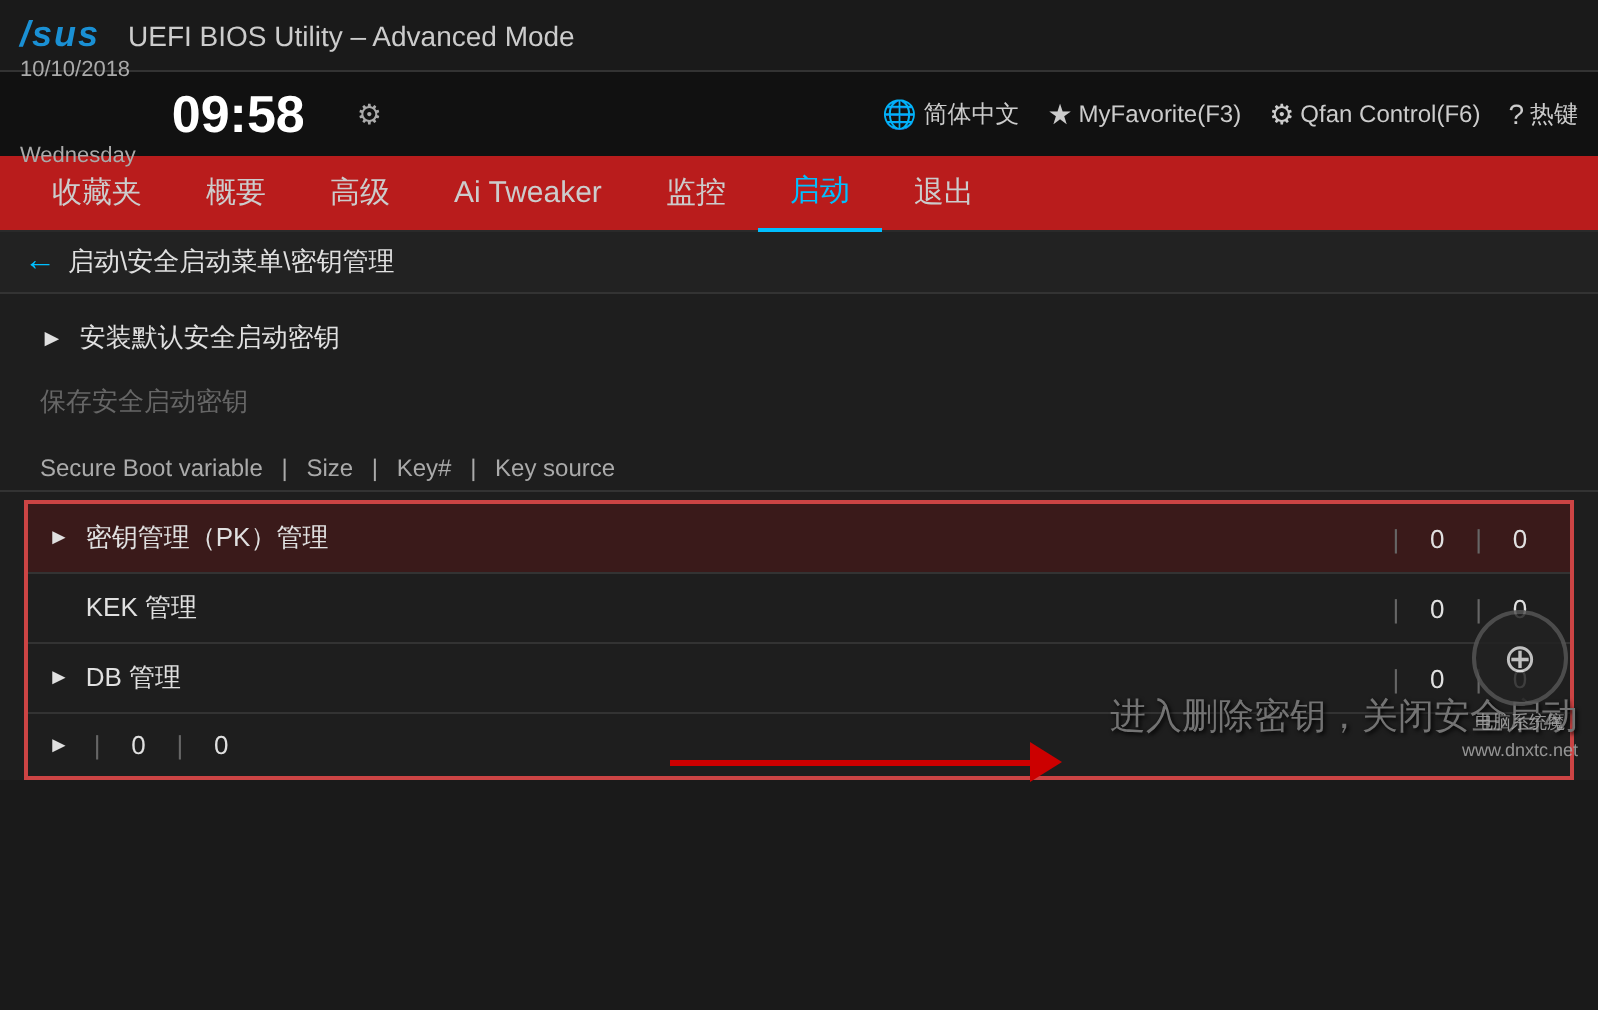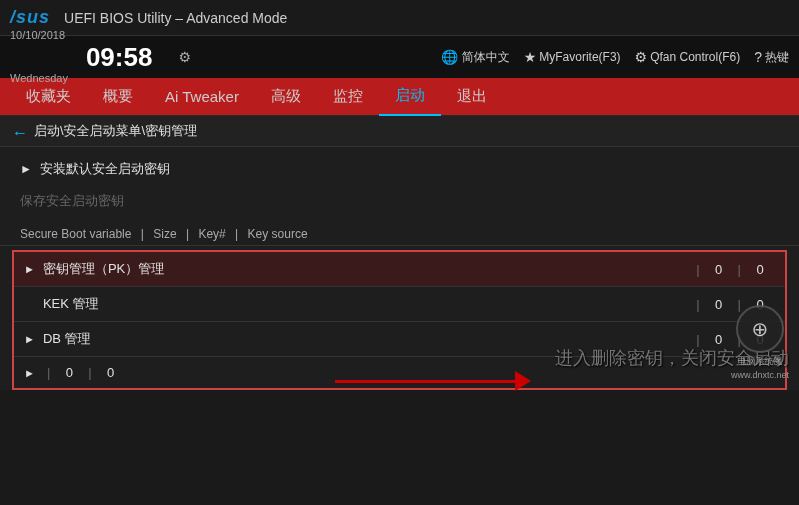--- a/index.html
+++ b/index.html
@@ -281,22 +281,22 @@
     <div class="tool-item">
       <span class="icon-sym">?</span>
       <span>热键</span>
     </div>
   </div>
 </div>
 
 <div class="nav-bar">
   <div class="nav-item">收藏夹</div>
   <div class="nav-item">概要</div>
+  <div class="nav-item">高级</div>
   <div class="nav-item">Ai Tweaker</div>
-  <div class="nav-item">高级</div>
   <div class="nav-item">监控</div>
   <div class="nav-item active">启动</div>
   <div class="nav-item">退出</div>
 </div>
 
 <div class="content-area">
 
   <div class="breadcrumb-bar">
     <span class="breadcrumb-arrow">←</span>
     <span class="breadcrumb-text">启动\安全启动菜单\密钥管理</span>

